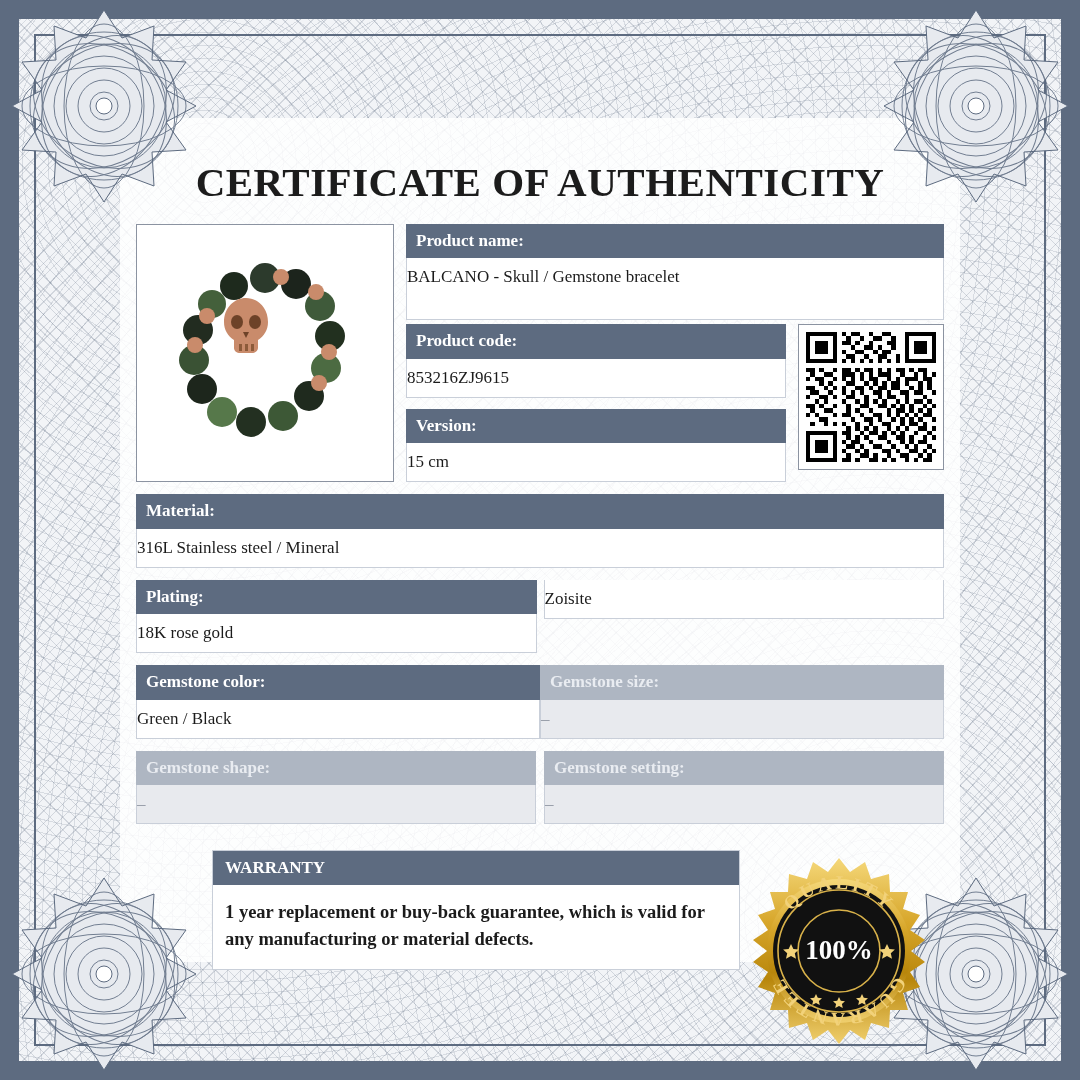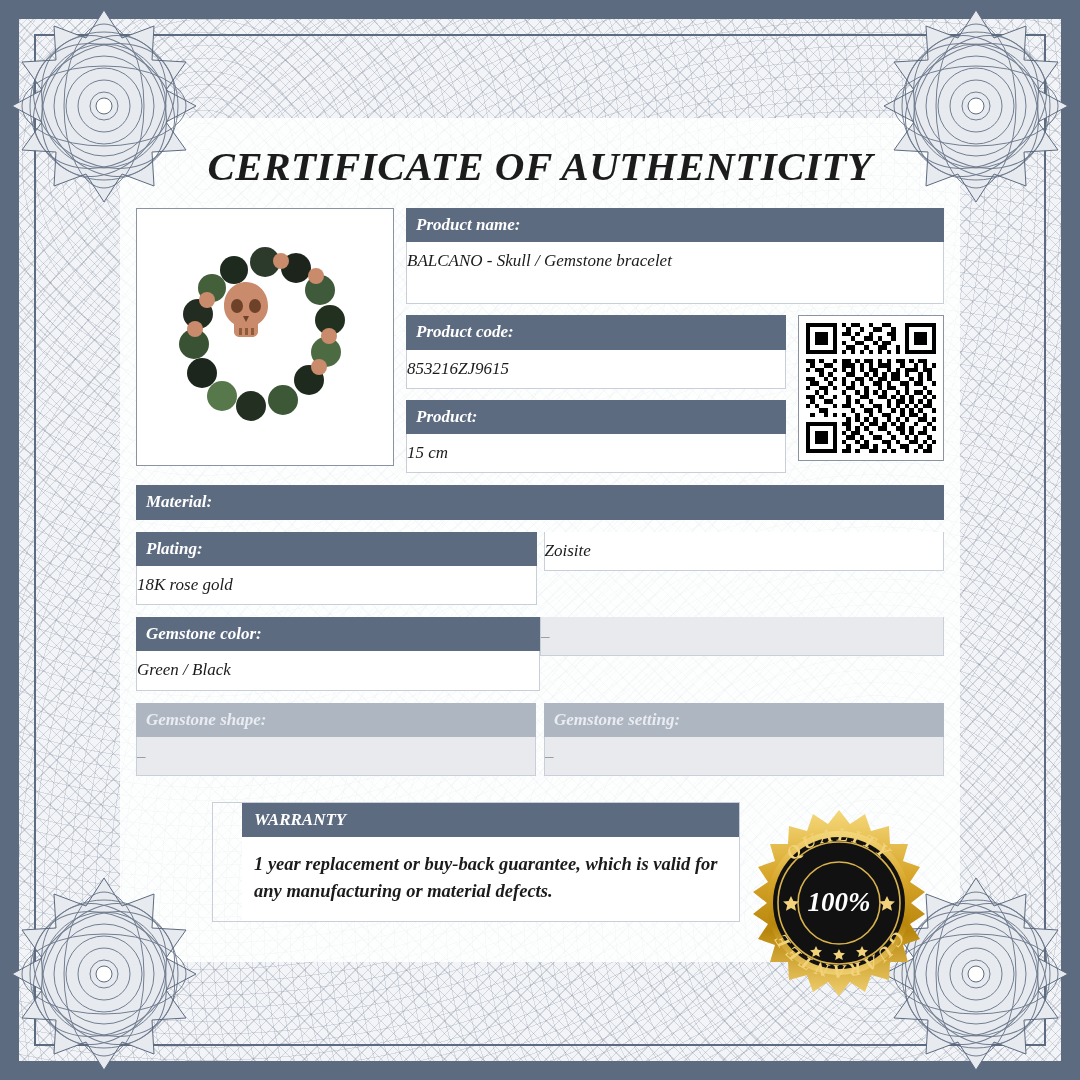--- a/index.html
+++ b/index.html
@@ -64,24 +64,23 @@
   }
   .rosette.tl { left: 4px;  top: 4px; }
   .rosette.tr { right: 4px; top: 4px; }
   .rosette.bl { left: 4px;  bottom: 4px; }
   .rosette.br { right: 4px; bottom: 4px; }
 
   
   .content {
     position: absolute;
     left: 136px;
-    top: 130px;
+    top: 146px;
     width: 808px;
     box-sizing: border-box;
-    font-style: italic;
   }
 
   .title {
     text-align: center;
     font-size: 41px;
     font-weight: bold;
     letter-spacing: 0.5px;
     color: #1c1c1c;
     margin: 12px 0 18px 0;
     font-family: "Liberation Serif", serif;
@@ -304,28 +303,28 @@
         </svg>
       </div>
 
       <div style="flex:1;">
 
         <div>
           <div class="lbl">Product name:</div>
           <div class="val" style="height:62px;">BALCANO - Skull / Gemstone bracelet</div>
         </div>
 
-        <div class="row" style="gap:12px; margin-top:11px;">
+        <div class="row" style="gap:12px; margin-top:4px;">
           <div style="flex:1;">
             <div>
               <div class="lbl">Product code:</div>
               <div class="val">853216ZJ9615</div>
             </div>
             <div style="margin-top:11px;">
-              <div class="lbl">Product:</div>
+              <div class="lbl">Version:</div>
               <div class="val">15 cm</div>
             </div>
           </div>
 
           <div class="qr">
             <svg width="130" height="130" viewBox="0 0 29 29" shape-rendering="crispEdges">
               <rect width="29" height="29" fill="#ffffff"></rect>
               <g fill="#000000">
 
                 <rect x="0" y="0" width="7" height="1"></rect>
@@ -565,55 +564,57 @@
                   <rect x="26" y="28" width="2" height="1"></rect>
               </g>
             </svg>
           </div>
         </div>
       </div>
     </div>
 
     <div style="margin-top:12px;">
       <div class="lbl">Material:</div>
+      <div class="val">316L Stainless steel / Mineral</div>
     </div>
 
     <div class="row" style="gap:7px; margin-top:12px;">
       <div style="flex:1;">
         <div class="lbl">Plating:</div>
         <div class="val">18K rose gold</div>
       </div>
       <div style="flex:1;">
         <div class="val">Zoisite</div>
       </div>
     </div>
 
     <div class="row" style="gap:0; margin-top:12px;">
       <div style="flex:1;">
         <div class="lbl">Gemstone color:</div>
         <div class="val">Green / Black</div>
       </div>
       <div style="flex:1;">
+        <div class="lbl dim">Gemstone size:</div>
         <div class="val dim">–</div>
       </div>
     </div>
 
     <div class="row" style="gap:8px; margin-top:12px;">
       <div style="flex:1;">
         <div class="lbl dim">Gemstone shape:</div>
         <div class="val dim">–</div>
       </div>
       <div style="flex:1;">
         <div class="lbl dim">Gemstone setting:</div>
         <div class="val dim">–</div>
       </div>
     </div>
 
     <div class="row" style="margin-top:26px; align-items:flex-start; justify-content:space-between;">
-      <div class="warranty" style="margin-left:76px;padding-left:29px;">
+      <div class="warranty" style="margin-left:76px;">
         <div class="whead">WARRANTY</div>
         <div class="wbody">1 year replacement or buy-back guarantee, which is valid for any manufacturing or material defects.</div>
       </div>
 
       <div class="seal" style="margin-right:10px; margin-top:6px;">
         <svg width="190" height="190" viewBox="0 0 190 190">
           <defs>
             <linearGradient id="goldgrad" x1="0" y1="0" x2="0" y2="1">
               <stop offset="0%" stop-color="#f5d87a"></stop>
               <stop offset="35%" stop-color="#d7a62a"></stop>

